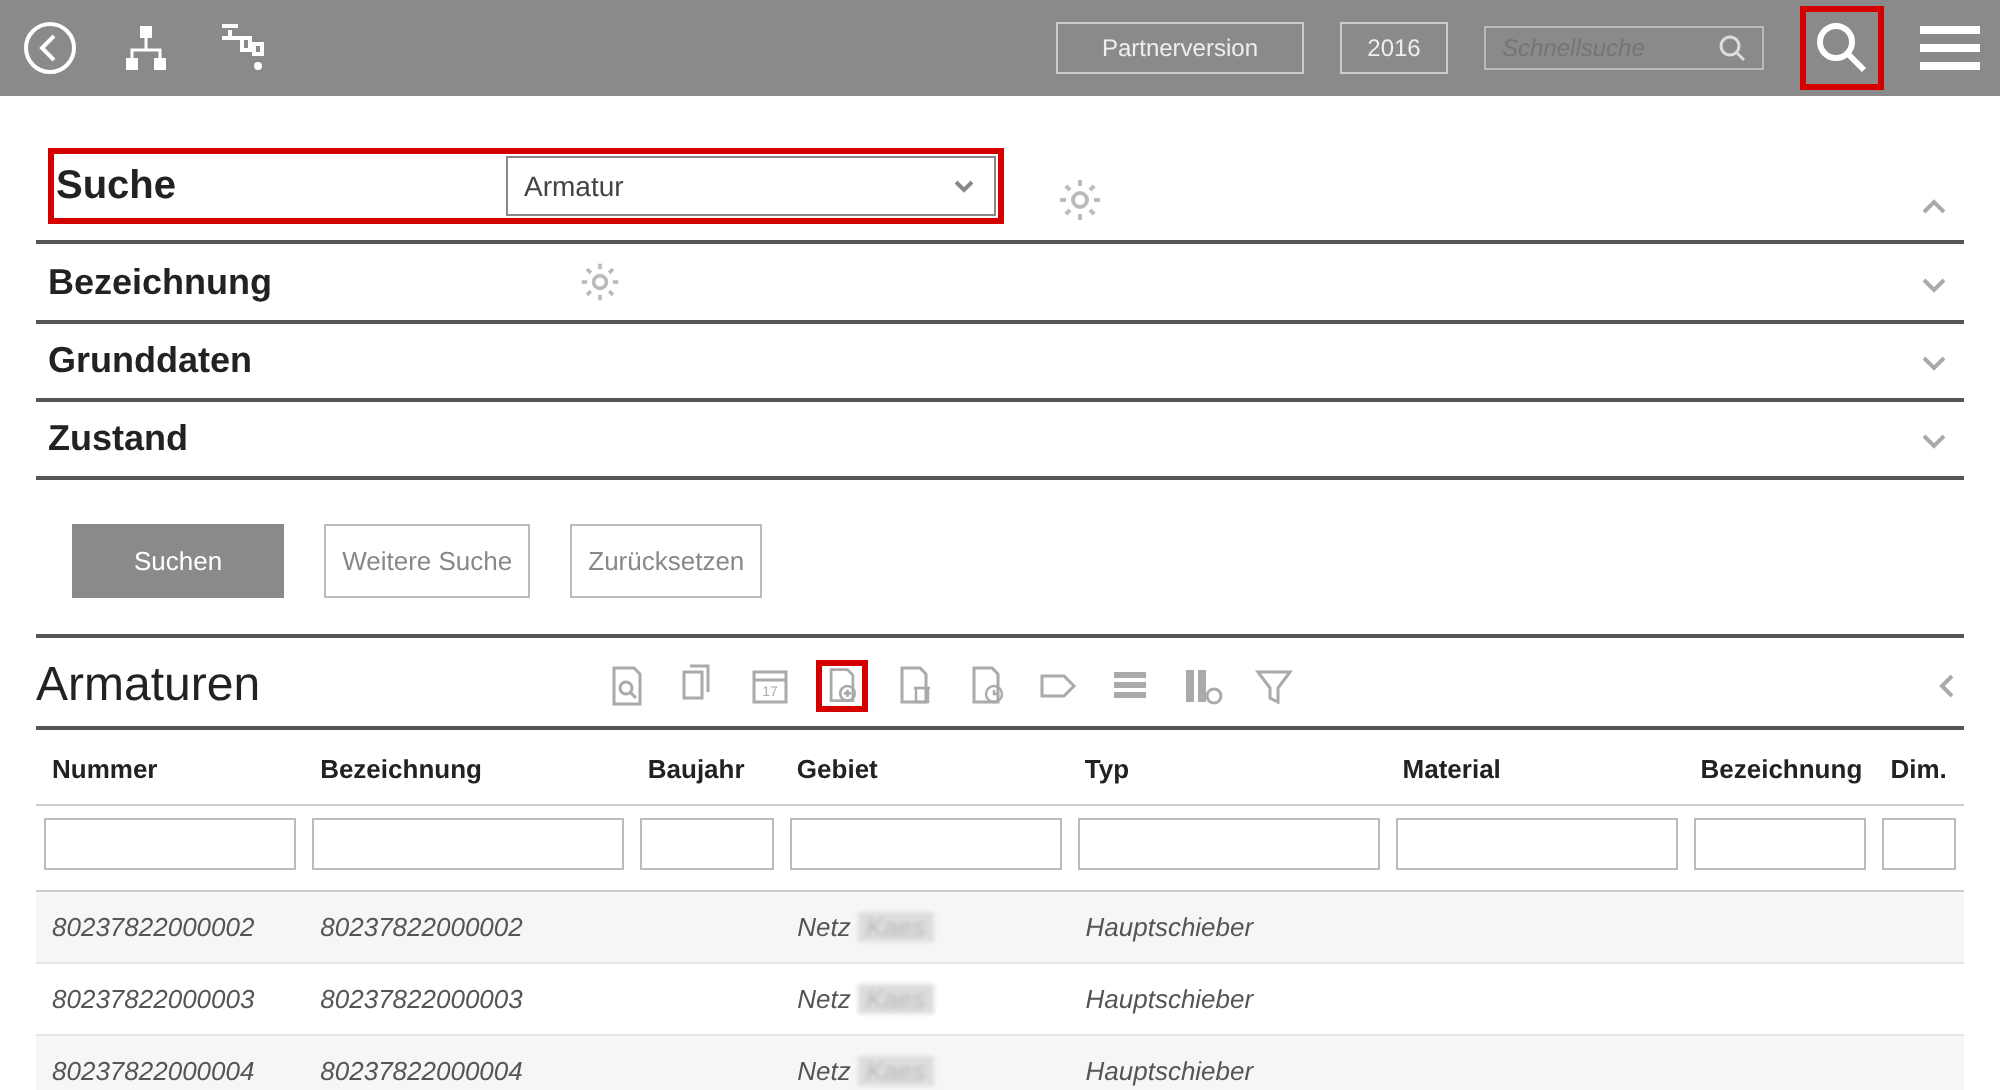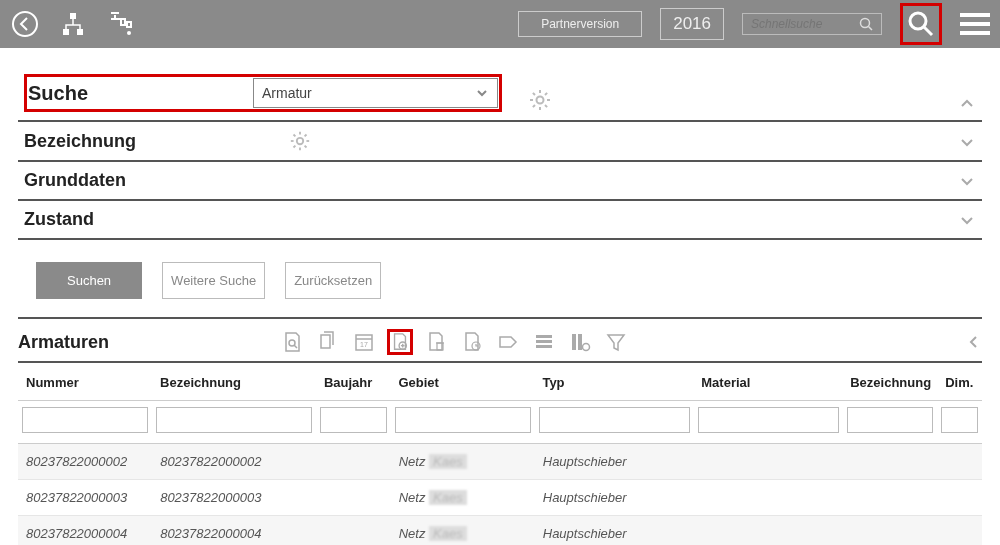--- a/index.html
+++ b/index.html
@@ -3,21 +3,21 @@
 <meta charset="utf-8">
 <style>
   * { box-sizing: border-box; margin: 0; padding: 0; font-family: Arial, Helvetica, sans-serif; }
   body { width: 1000px; height: 545px; overflow: hidden; background: #fff; color: #222; font-size: 13px; }
 
   
   .topbar { height: 48px; background: #8a8a8a; display: flex; align-items: center; padding: 0 10px; gap: 18px; color: #fff; }
   .hdr-icon { width: 30px; height: 30px; display: flex; align-items: center; justify-content: center; color: #fff; }
   .hdr-spacer { flex: 1; }
   .hdr-btn { border: 1px solid #ccc; color: #eee; background: transparent; padding: 5px 22px; font-size: 12px; }
-  .hdr-year { border: 1px solid #ccc; color: #eee; background: transparent; padding: 5px 12px; font-size: 17px; min-width: 54px; text-align: center; }
+  .hdr-year { border: 1px solid #ccc; color: #eee; background: transparent; padding: 5px 12px; font-size: 12px; min-width: 54px; text-align: center; }
   .hdr-search-wrap { position: relative; display: flex; align-items: center; border: 1px solid #bbb; padding: 3px 8px; color: #ddd; font-style: italic; width: 140px; }
   .hdr-search-wrap input { background: transparent; border: none; color: #ddd; font-style: italic; width: 100%; outline: none; font-size: 12px; }
   .hdr-search-wrap .mag { margin-left: auto; }
   .hdr-big-search { width: 42px; height: 42px; border: 3px solid #d40000; display: flex; align-items: center; justify-content: center; }
   .hamburger { width: 30px; height: 22px; display: flex; flex-direction: column; justify-content: space-between; }
   .hamburger div { height: 4px; background: #fff; }
 
   
   .section { border-bottom: 2px solid #555; display: flex; align-items: flex-end; padding: 8px 6px; margin: 0 18px; }
   .section.first { margin-top: 18px; }
@@ -29,21 +29,21 @@
   .red-box { border: 3px solid #d40000; padding: 1px; display: flex; align-items: center; }
   .gear { color: #bbb; margin-left: 26px; }
 
   
   .btn-row { display: flex; gap: 20px; padding: 22px 18px 18px; border-bottom: 2px solid #555; margin: 0 18px; }
   .btn { border: 1px solid #bbb; padding: 10px 8px; font-size: 13px; color: #888; background: #fff; }
   .btn.primary { background: #8a8a8a; color: #fff; border-color: #8a8a8a; padding: 10px 30px; }
 
   
   .res-head { display: flex; align-items: center; margin: 10px 18px 0; border-bottom: 2px solid #555; padding-bottom: 6px; }
-  .res-title { font-size: 18px; font-weight: bold; text-align: right; }
+  .res-title { font-size: 24px; font-weight: normal; text-align: right; }
   .res-icons { display: flex; gap: 10px; margin-left: 170px; align-items: center; }
   .res-icons .ic { width: 26px; height: 26px; display: flex; align-items: center; justify-content: center; color: #aaa; font-size: 18px; }
   .res-icons .ic.red { border: 3px solid #d40000; }
   .res-head .right { margin-left: auto; color: #aaa; font-size: 20px; }
 
   
   .tbl { margin: 0 18px; }
   .thead { display: flex; border-bottom: 1px solid #ccc; }
   .th { padding: 12px 8px 10px; font-size: 13px; font-weight: bold; }
   .filters { display: flex; padding: 6px 0 10px; border-bottom: 1px solid #ccc; }

